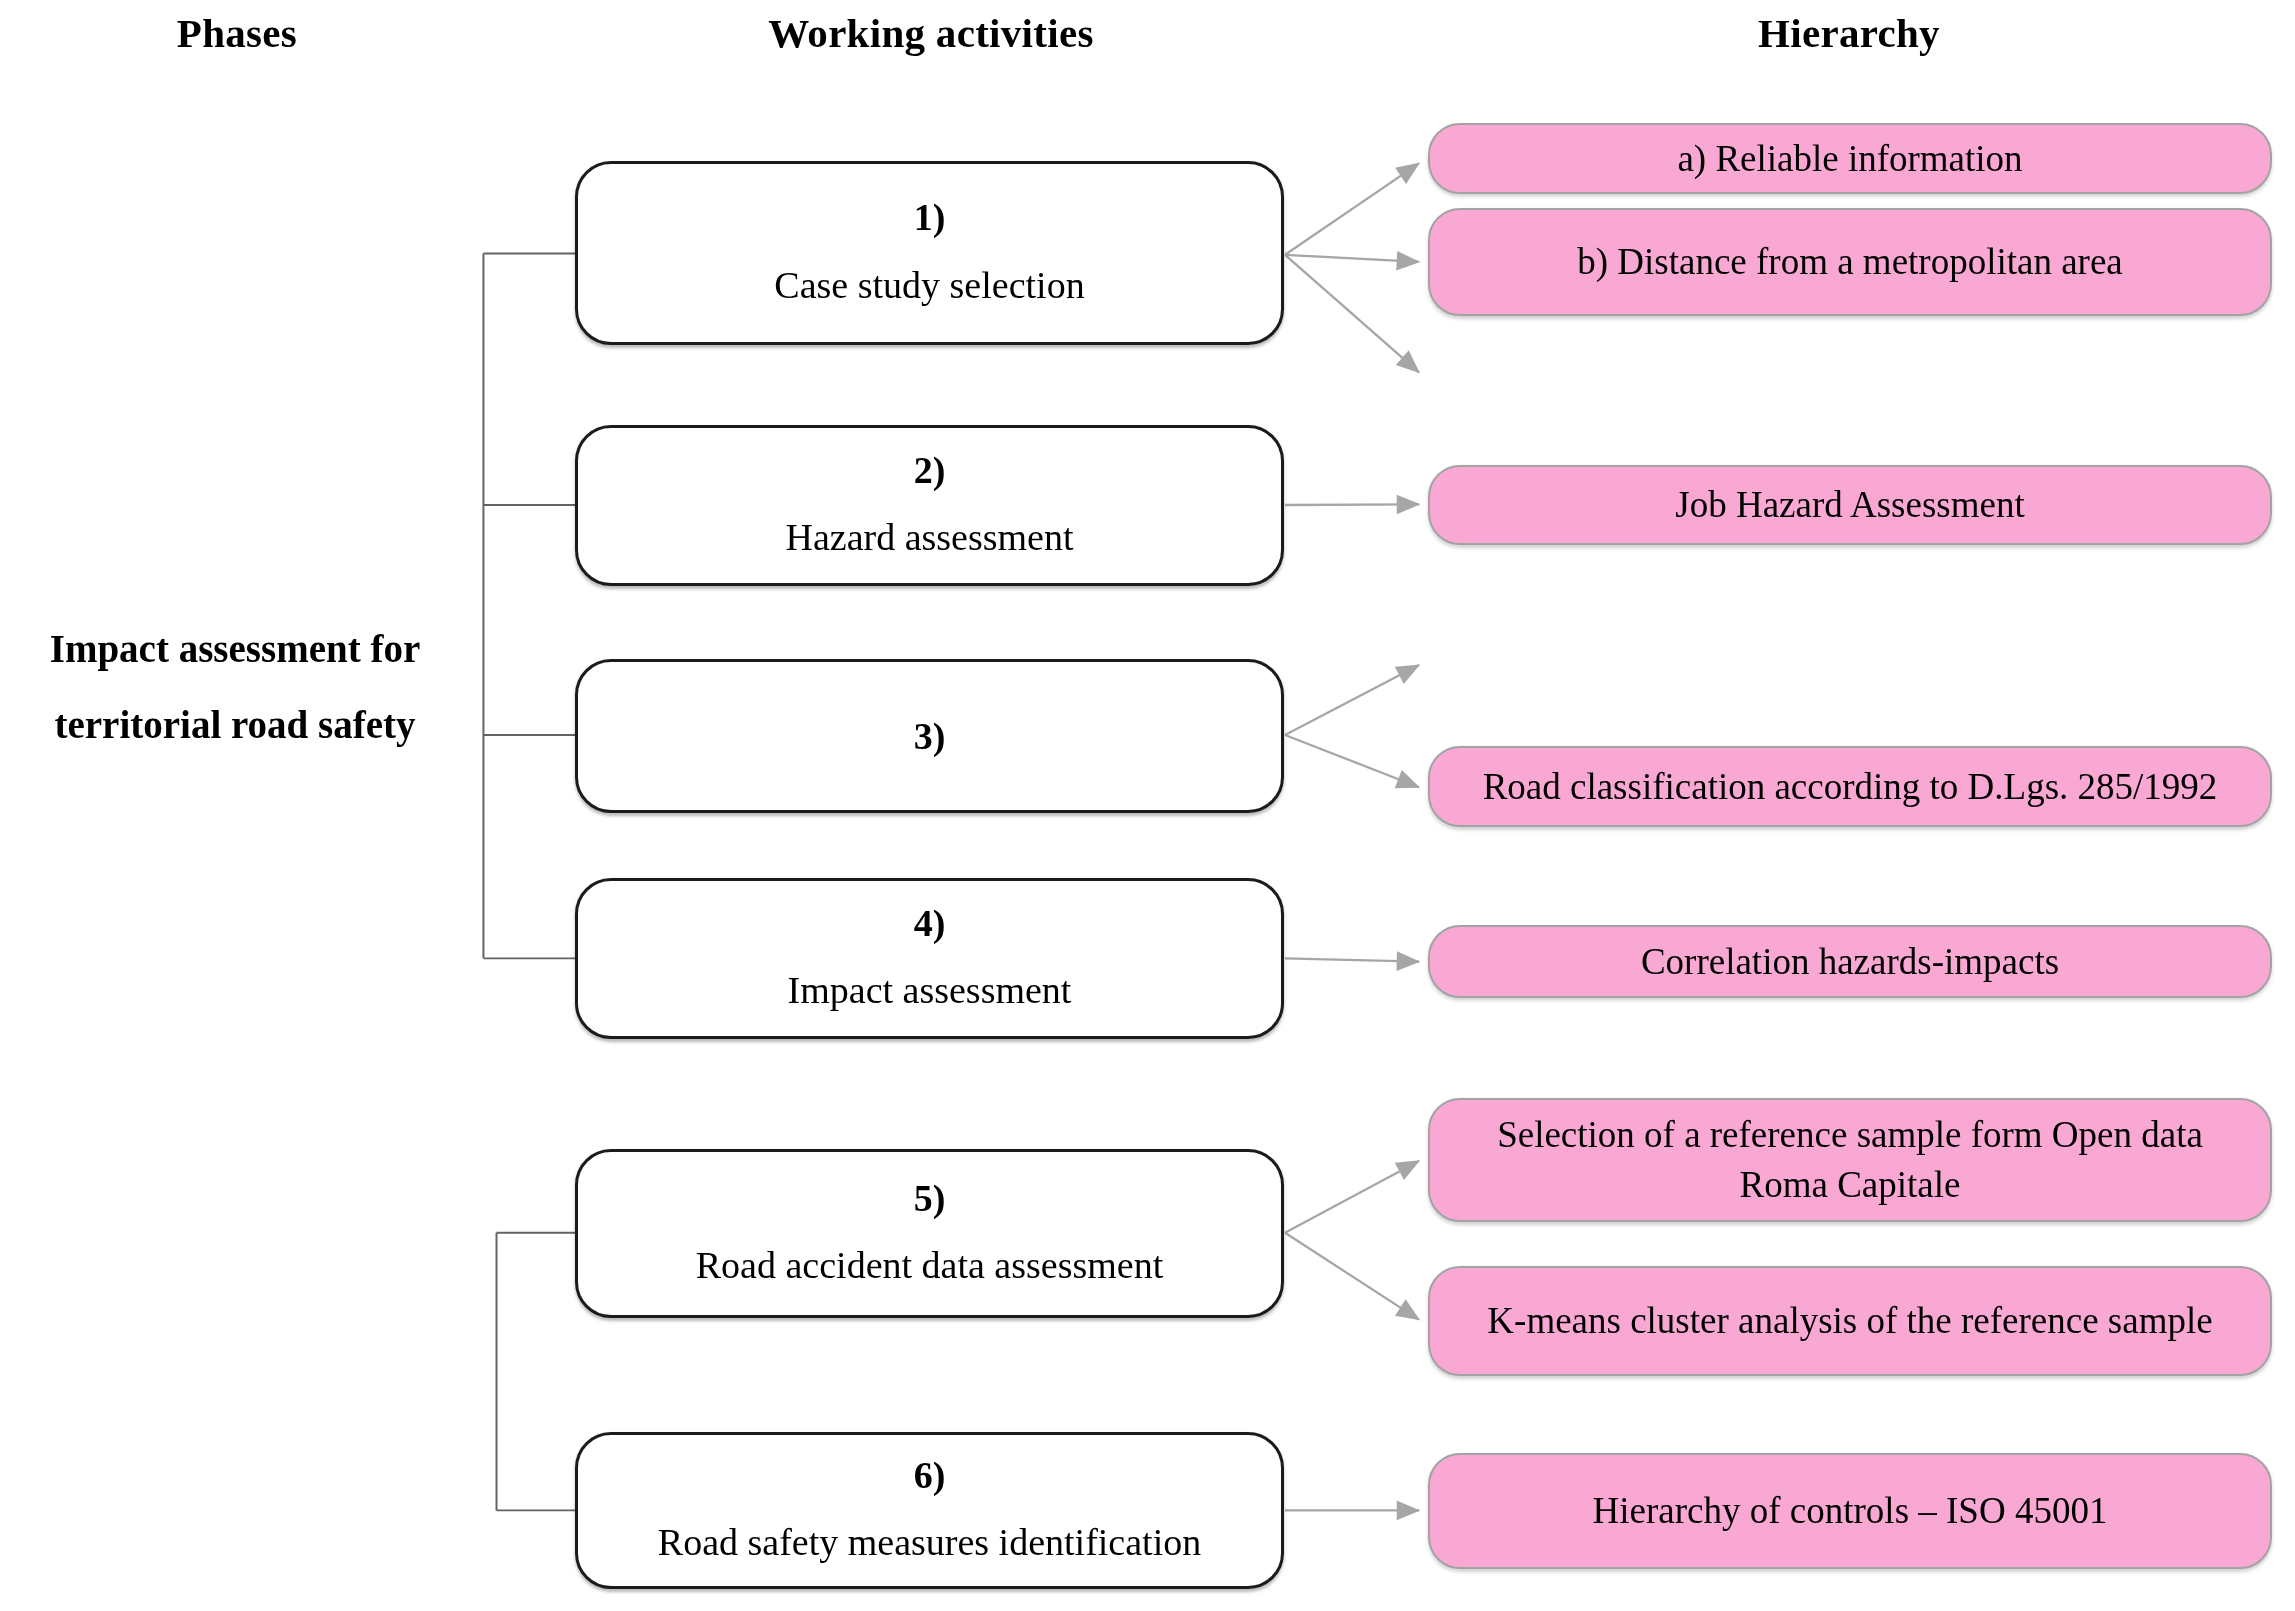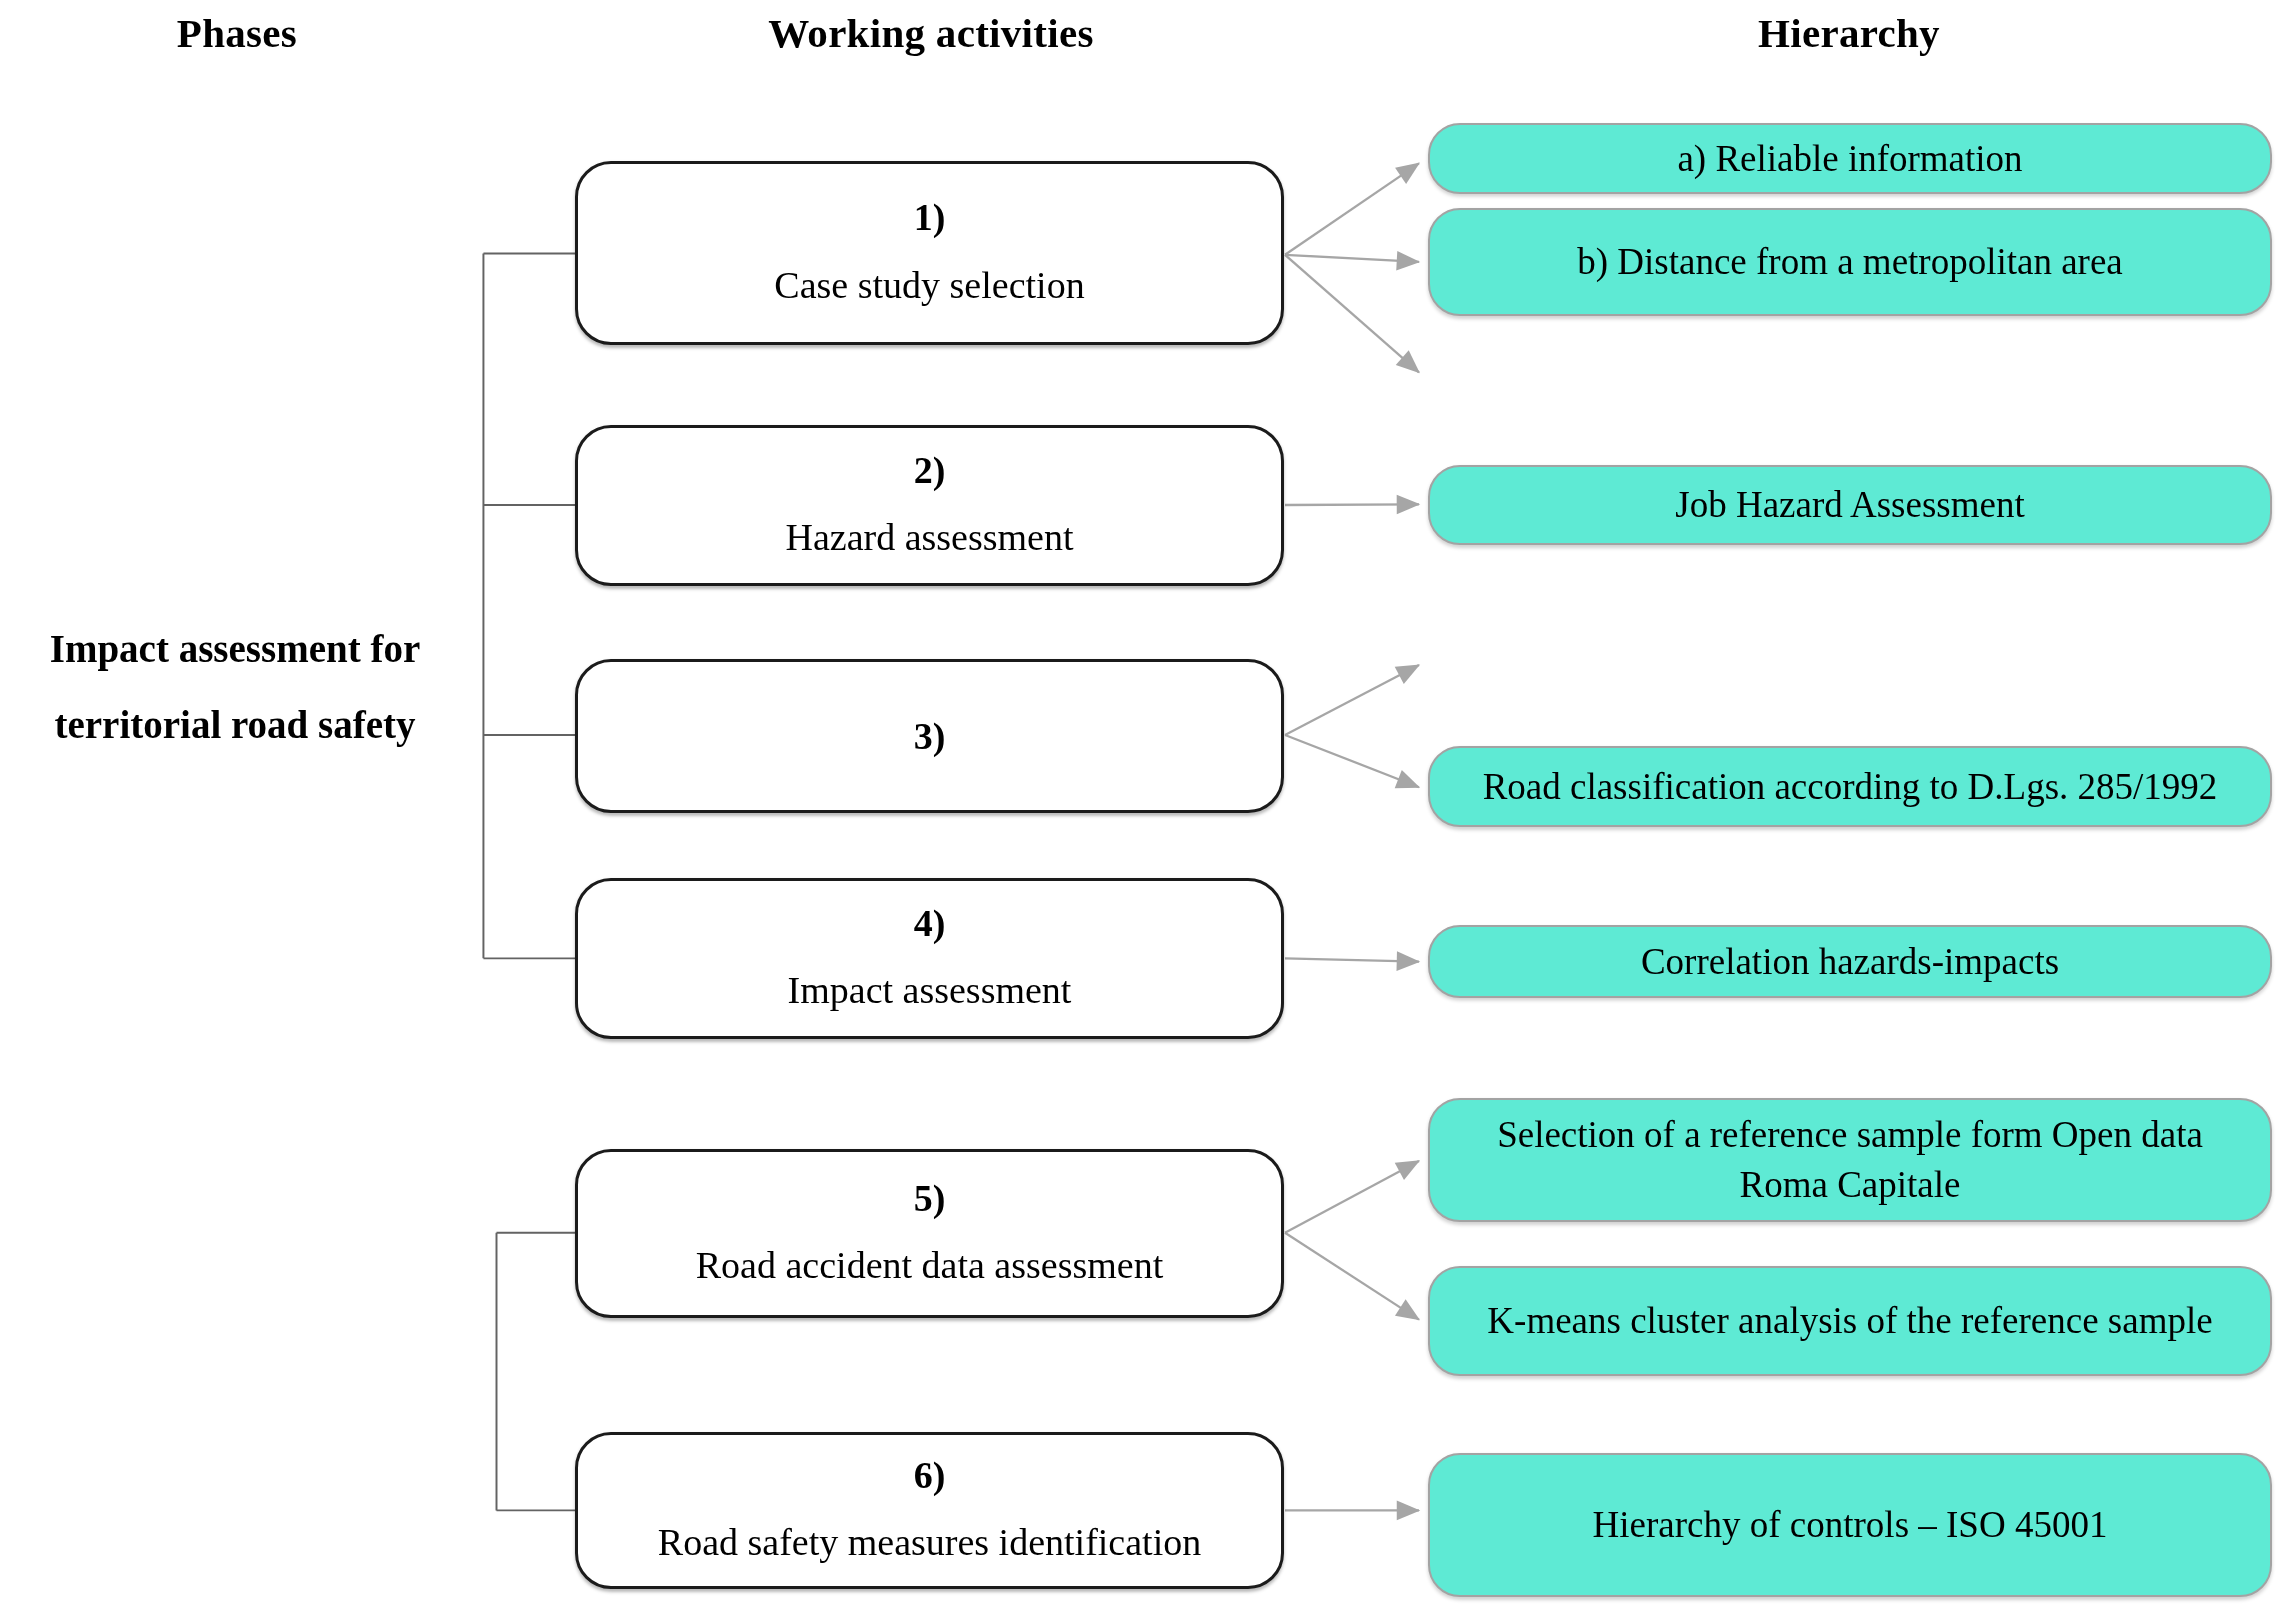--- a/index.html
+++ b/index.html
@@ -47,21 +47,21 @@
     gap: 27.4px;
     text-align: center;
   }
   .activity-number { font-size: 38px; font-weight: bold; line-height: 1; }
   .activity-label  { font-size: 38px; line-height: 1.15; }
   .strategy-box {
     position: absolute;
     left: 1428px;
     width: 844px;
     box-sizing: border-box;
-    background: #5eead4;
+    background: #f9a8d4;
     border: 2.6px solid #a3a3a3;
     border-radius: 32px;
     box-shadow: 0 2.6px 3.9px rgba(0,0,0,0.18);
     display: flex;
     align-items: center;
     justify-content: center;
     text-align: center;
     padding: 4px 33px;
   }
   .strategy-label { font-size: 37px; line-height: 1.35; white-space: pre-line; }
@@ -154,18 +154,18 @@
   <div class="strategy-box" style="top:925px;height:73px">
     <div class="strategy-label">Correlation hazards-impacts</div>
   </div>
   <div class="strategy-box" style="top:1098px;height:124px">
     <div class="strategy-label">Selection of a reference sample form Open data
 Roma Capitale</div>
   </div>
   <div class="strategy-box" style="top:1266px;height:110px">
     <div class="strategy-label">K-means cluster analysis of the reference sample</div>
   </div>
-  <div class="strategy-box" style="top:1453px;height:144px">
+  <div class="strategy-box" style="top:1453px;height:116px">
     <div class="strategy-label">Hierarchy of controls – ISO 45001</div>
   </div>
 
 </div>
 
 
 </body></html>

